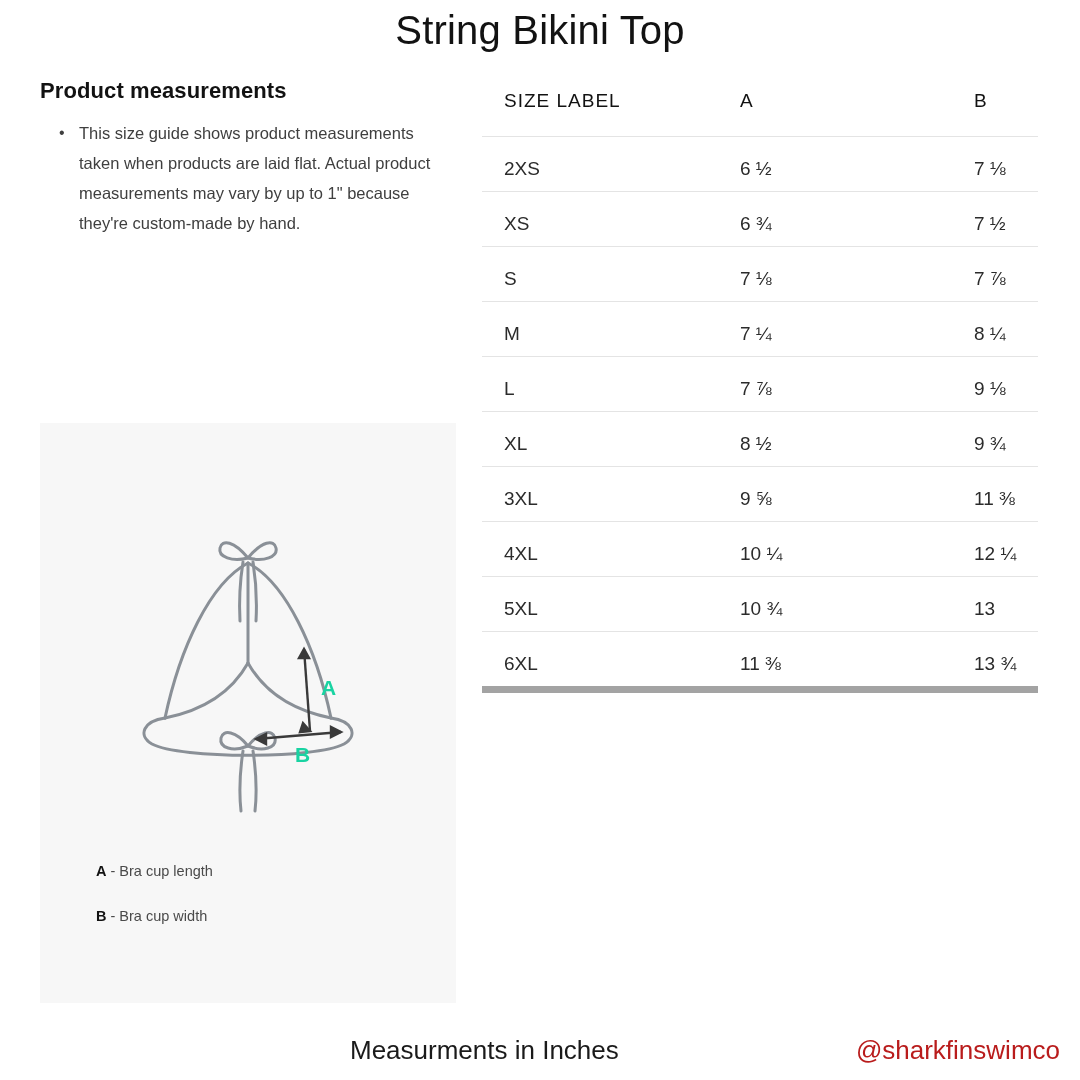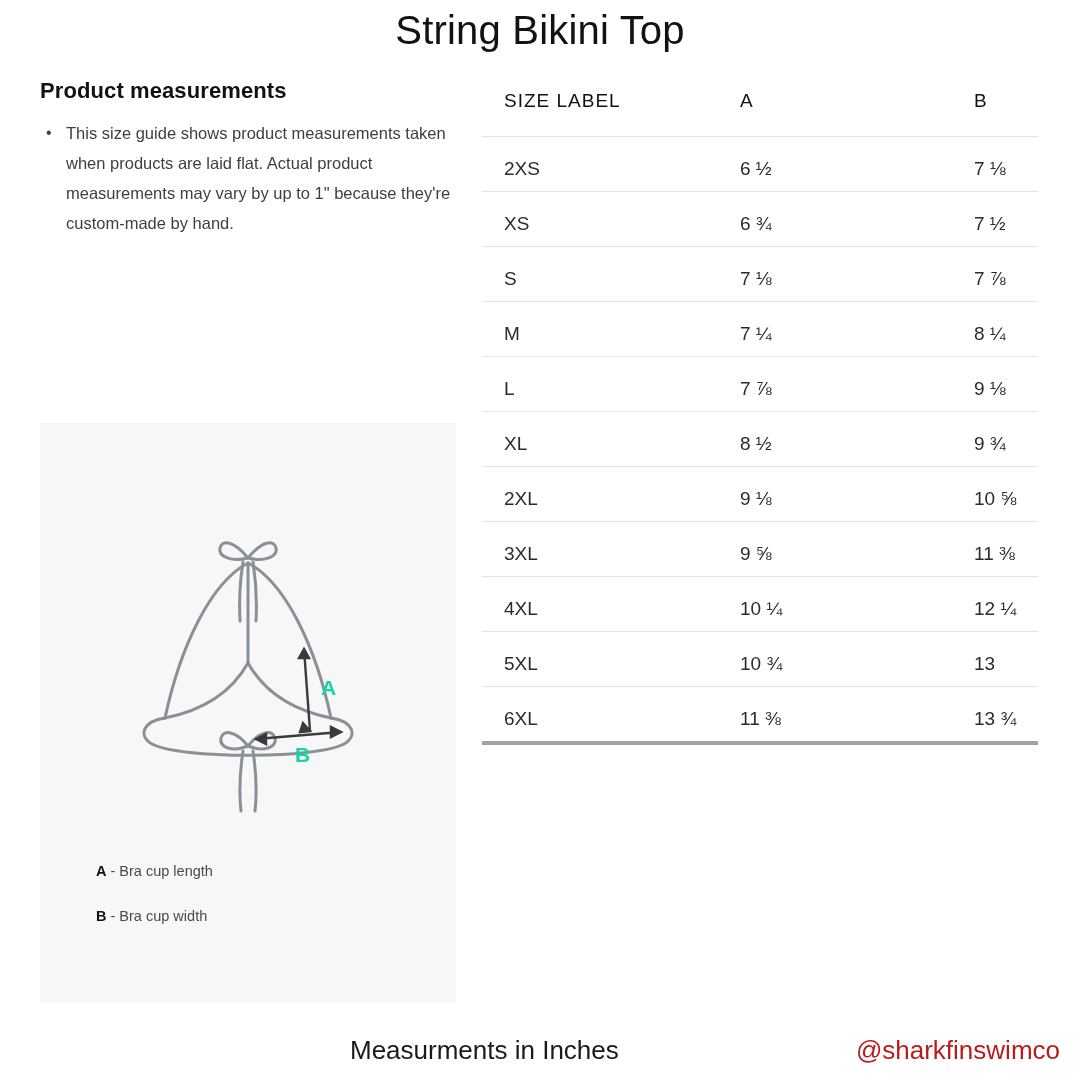--- a/index.html
+++ b/index.html
@@ -30,21 +30,21 @@
     width: 420px;
   }
   .section-heading {
     font-size: 22px;
     font-weight: bold;
     color: #121212;
     margin: 0 0 14px 0;
     letter-spacing: 0.1px;
   }
   ul.notes {
-    margin: 0; padding: 0 0 0 22px;
+    margin: 13px; padding: 0 0 0 22px;
     list-style: none;
   }
   ul.notes li {
     position: relative;
     font-size: 16.5px;
     line-height: 30px;
     color: #3f3f3f;
     margin-bottom: 4px;
     padding-left: 4px;
   }
@@ -101,21 +101,21 @@
   table.sizes td {
     font-size: 19px;
     color: #2b2b2b;
     padding: 21px 0 11px 22px;
     border-top: 1px solid #e4e4e4;
     font-weight: 400;
   }
   table.sizes col.c1 { width: 236px; }
   table.sizes col.c2 { width: 234px; }
   table.sizes col.c3 { width: auto; }
-  table.sizes tr:last-child td { border-bottom: 4px solid #a3a3a3; }
+  table.sizes tr:last-child td { border-bottom: 7px solid #a3a3a3; }
 
   
   .footer-left {
     position: absolute;
     left: 350px; bottom: 14px;
     font-size: 26px;
     color: #1a1a1a;
   }
   .footer-right {
     position: absolute;
@@ -225,25 +225,20 @@
           <td>L</td>
           <td>7 ⅞</td>
           <td>9 ⅛</td>
         </tr>
         <tr>
           <td>XL</td>
           <td>8 ½</td>
           <td>9 ¾</td>
         </tr>
         <tr>
-          <td>2XL</td>
-          <td>9 ⅛</td>
-          <td>10 ⅝</td>
-        </tr>
-        <tr>
           <td>3XL</td>
           <td>9 ⅝</td>
           <td>11 ⅜</td>
         </tr>
         <tr>
           <td>4XL</td>
           <td>10 ¼</td>
           <td>12 ¼</td>
         </tr>
         <tr>

